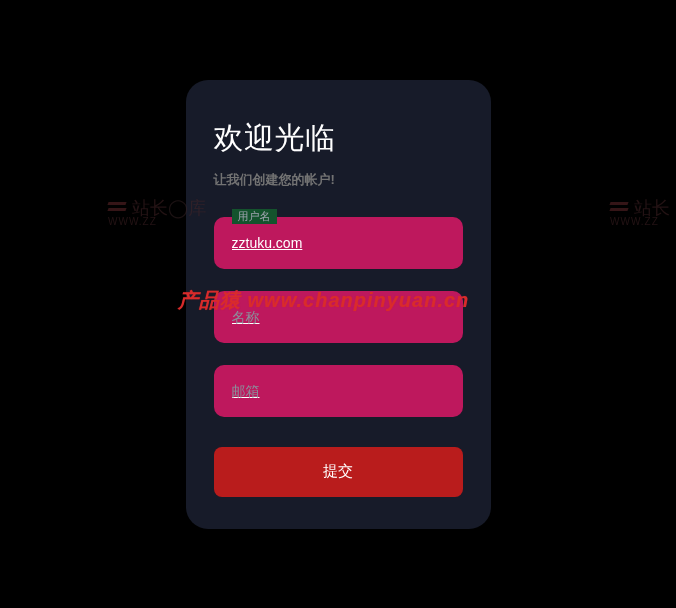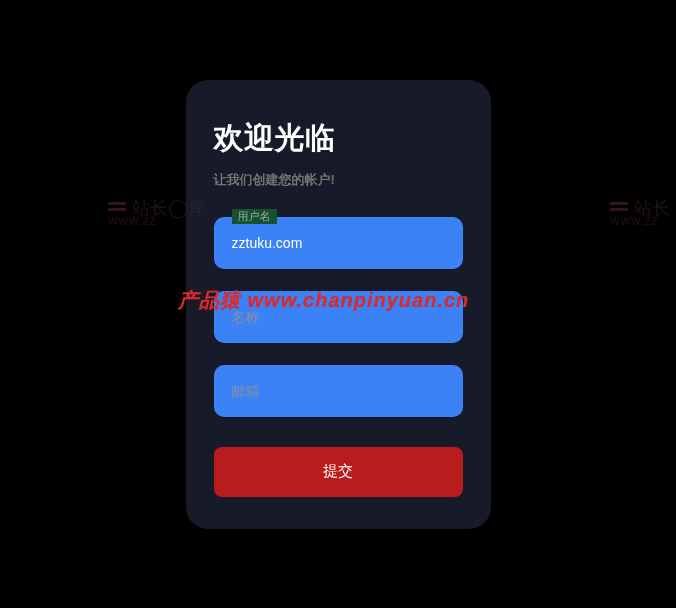--- a/index.html
+++ b/index.html
@@ -23,21 +23,21 @@
     .card {
       width: 305px;
       background: #171B29;
       border-radius: 22px;
       padding: 38px 28px 32px 28px;
     }
     
     .title {
       color: #FFFFFF;
       font-size: 30px;
-      font-weight: 700;
+      font-weight: 400;
       margin-bottom: 12px;
       letter-spacing: 0.5px;
     }
     
     .subtitle {
       color: #737373;
       font-size: 13px;
       font-weight: 600;
       margin-bottom: 28px;
     }
@@ -54,27 +54,28 @@
       background: #14532d;
       color: #A0A4B0;
       font-size: 11px;
       padding: 0 6px;
       z-index: 2;
     }
     
     .input-field {
       width: 100%;
       height: 52px;
-      background: #3b82f6;
+      background: #be185d;
       border: none;
       border-radius: 10px;
       padding: 0 18px;
       color: #FFFFFF;
       font-size: 14px;
       outline: none;
+      text-decoration: underline;
     }
     
     .input-field.filled {
       color: #FFFFFF;
     }
     
     .input-field::placeholder {
       color: #8B8F9B;
       font-size: 14px;
     }

